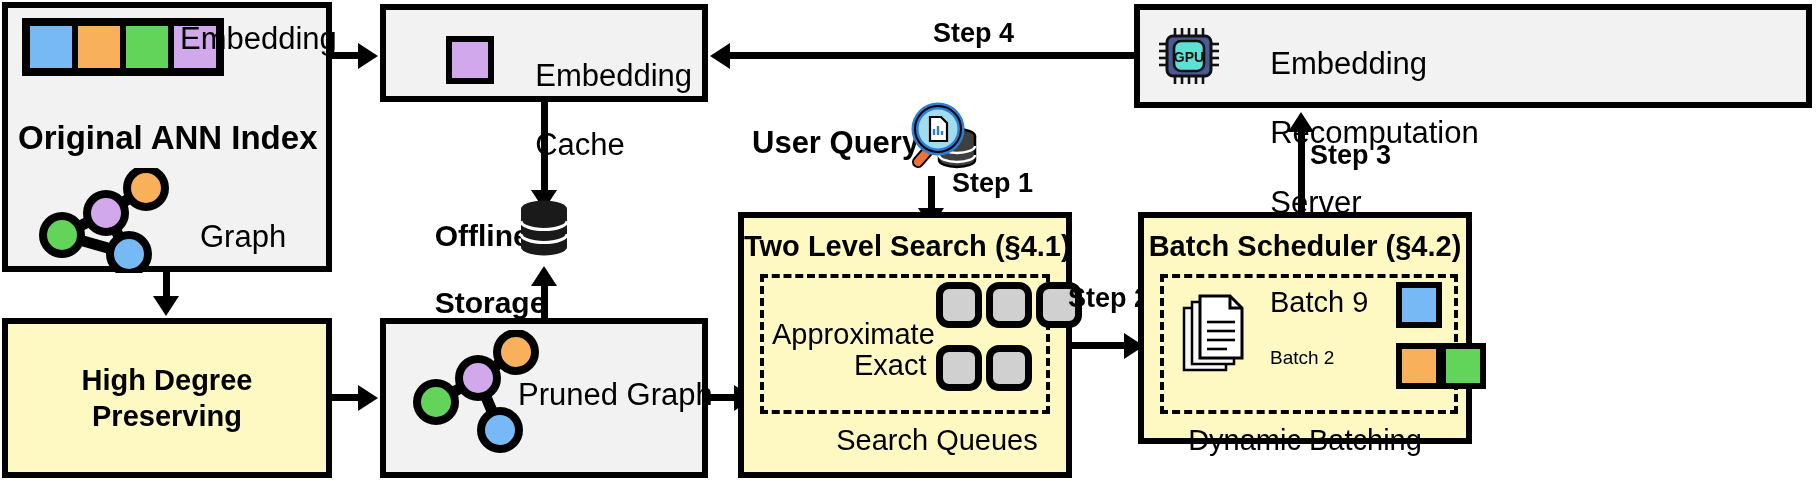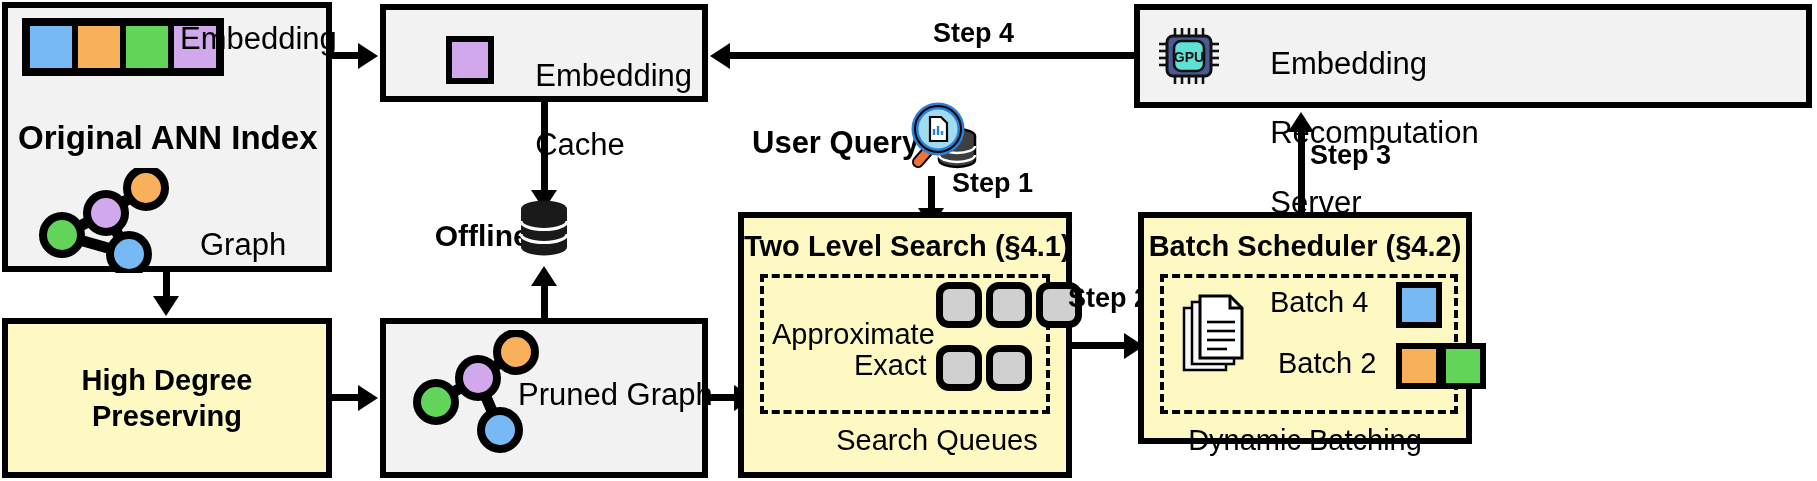--- a/index.html
+++ b/index.html
@@ -56,40 +56,41 @@
     <line x1="72" y1="45" x2="112" y2="20"></line>
     <line x1="72" y1="45" x2="95" y2="86"></line>
     <line x1="28" y1="67" x2="95" y2="86"></line>
   </g>
   <circle cx="112" cy="20" r="19" fill="#f9b05a" stroke="#000" stroke-width="8"></circle>
   <circle cx="72" cy="45" r="19" fill="#d2a8ec" stroke="#000" stroke-width="8"></circle>
   <circle cx="28" cy="67" r="19" fill="#62d45a" stroke="#000" stroke-width="8"></circle>
   <circle cx="95" cy="86" r="19" fill="#77b9f5" stroke="#000" stroke-width="8"></circle>
 </svg>
 
-<div class="lbl" style="left:200px;top:228px;font-size:31px;">Graph</div>
+<div class="lbl" style="left:200px;top:220px;font-size:31px;">Graph</div>
 
 <div class="hline" style="left:332px;top:52px;width:28px;"></div>
 <div class="arr-r" style="left:358px;top:43px;"></div>
 
 <div class="vline" style="left:163px;top:272px;height:28px;"></div>
 <div class="arr-d" style="left:153px;top:296px;"></div>
 
 <div class="node box" style="left:380px;top:4px;width:328px;height:98px;"></div>
 <div class="sq" style="left:446px;top:36px;width:48px;height:48px;background:#d2a8ec;"></div>
 <div class="lbl" style="left:518px;top:24px;font-size:31px;">
   <span>Embedding</span><br>
   <span>Cache</span>
 </div>
 
 <div class="vline" style="left:541px;top:102px;height:92px;"></div>
 <div class="arr-d" style="left:531px;top:190px;"></div>
 
 <div class="lbl bold" style="left:418px;top:185px;font-size:30px;text-align:right;width:100px;">
   <span>Offline</span><br>
+  <span>Storage</span>
 </div>
 <svg style="position:absolute;left:518px;top:200px;" width="52" height="56" viewBox="0 0 52 56">
   <ellipse cx="26" cy="9" rx="23" ry="8.5" fill="#1a1a1a"></ellipse>
   <rect x="3" y="9" width="46" height="38" fill="#1a1a1a"></rect>
   <ellipse cx="26" cy="47" rx="23" ry="8.5" fill="#1a1a1a"></ellipse>
   <path d="M3 21 a23 8.5 0 0 0 46 0" fill="none" stroke="#fff" stroke-width="3"></path>
   <path d="M3 34 a23 8.5 0 0 0 46 0" fill="none" stroke="#fff" stroke-width="3"></path>
 </svg>
 
 <div class="vline" style="left:541px;top:286px;height:40px;"></div>
@@ -183,24 +184,24 @@
     <path d="M20 2 h30 l12 12 v50 H20 z" fill="#ffffff" stroke="#000" stroke-width="3"></path>
     <path d="M50 2 v12 h12" fill="none" stroke="#000" stroke-width="3"></path>
     <g stroke="#000" stroke-width="2.6">
       <line x1="27" y1="28" x2="55" y2="28"></line>
       <line x1="27" y1="37" x2="55" y2="37"></line>
       <line x1="27" y1="46" x2="55" y2="46"></line>
       <line x1="27" y1="55" x2="47" y2="55"></line>
     </g>
   </svg>
 
-  <div class="lbl" style="left:126px;top:68px;font-size:29px;">Batch 4</div>
+  <div class="lbl" style="left:126px;top:68px;font-size:29px;">Batch 9</div>
   <div class="sq" style="left:252px;top:64px;width:46px;height:46px;background:#77b9f5;"></div>
 
-  <div class="lbl" style="left:134px;top:129px;font-size:29px;">Batch 2</div>
+  <div class="lbl" style="left:126px;top:129px;font-size:19px;">Batch 2</div>
   <div class="sq" style="left:252px;top:125px;width:46px;height:46px;background:#f9b05a;"></div>
   <div class="sq" style="left:296px;top:125px;width:46px;height:46px;background:#62d45a;"></div>
 
   <div class="lbl" style="left:0;top:206px;width:100%;text-align:center;font-size:29px;">Dynamic Batching</div>
 </div>
 
 <div class="vline" style="left:1298px;top:130px;height:84px;"></div>
 <div class="arr-u" style="left:1288px;top:112px;"></div>
 <div class="lbl bold" style="left:1310px;top:140px;font-size:27px;">Step 3</div>
 

